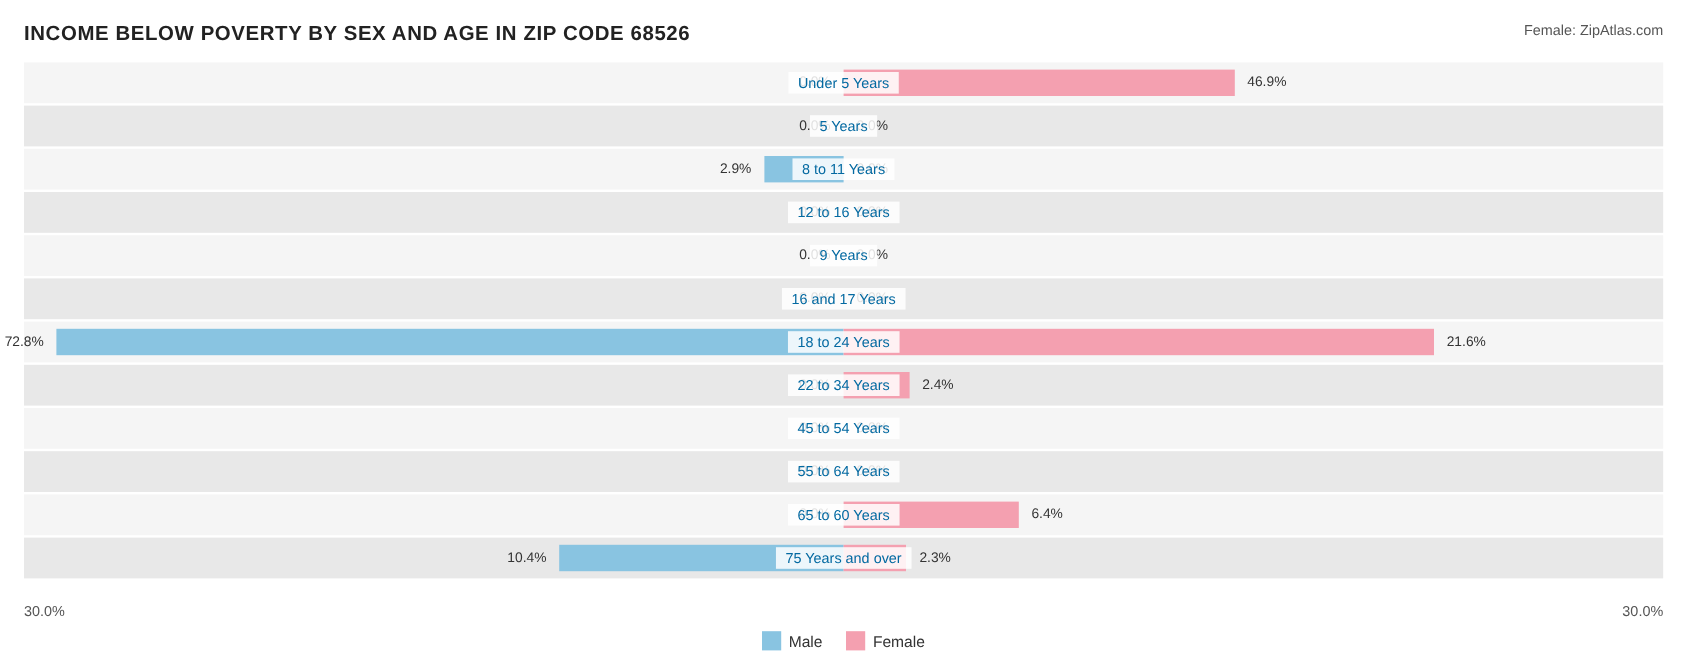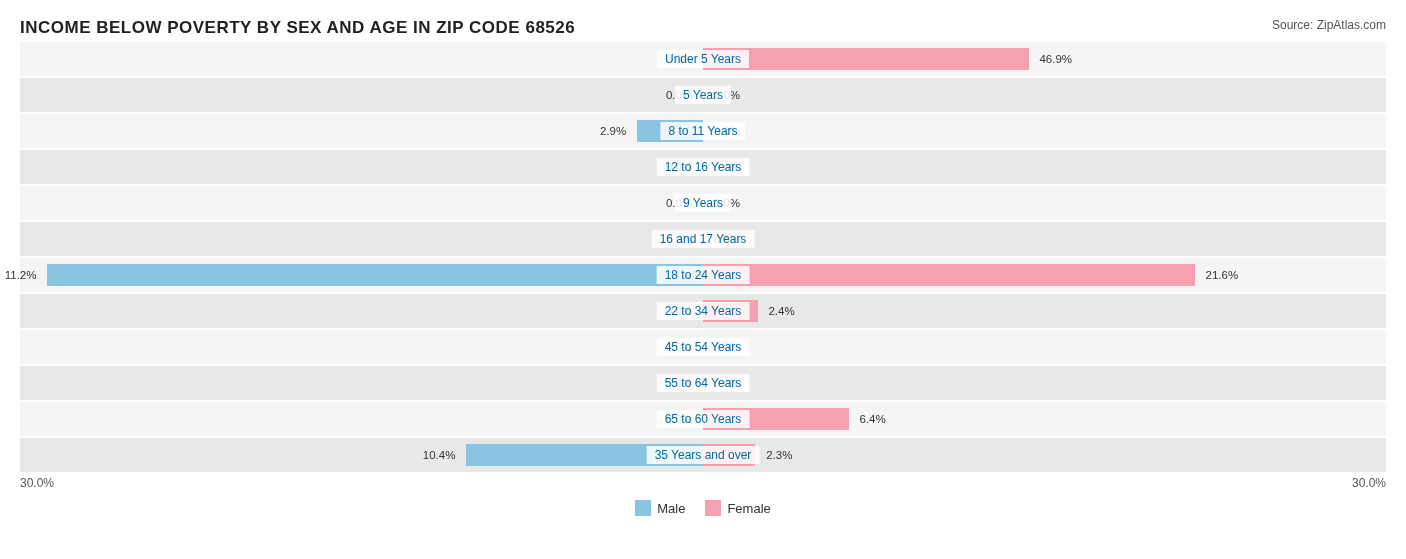--- a/index.html
+++ b/index.html
@@ -11,21 +11,21 @@
     }
     .chart-container {
       width: 1406px;
       padding: 18px 20px 30px 20px;
       background: #fff;
     }
     .chart-header {
       display: flex;
       justify-content: space-between;
       align-items: flex-start;
-      margin-bottom: 4px;
+      margin-bottom: 14px;
     }
     .chart-title {
       font-size: 17px;
       font-weight: bold;
       color: #222;
       text-transform: uppercase;
       letter-spacing: 0.5px;
     }
     .chart-source {
       font-size: 12px;
@@ -113,33 +113,33 @@
       font-size: 13px;
       color: #333;
     }
     .legend-box {
       width: 16px;
       height: 16px;
     }
     .axis-labels {
       display: flex;
       justify-content: space-between;
-      margin-top: 4px;
+      margin-top: 20px;
       padding: 0 0;
       font-size: 12px;
       color: #555;
     }
   </style>
 </head>
 <body>
 
 <div class="chart-container">
   <div class="chart-header">
     <div class="chart-title">INCOME BELOW POVERTY BY SEX AND AGE IN ZIP CODE 68526</div>
-    <div class="chart-source">Source: ZipAtlas.com</div>
+    <div class="chart-source">Female: ZipAtlas.com</div>
   </div>
 
   <div class="chart-body" id="chart-body">
 
   <div class="bar-row">
         <div class="male-bar" style="width: 0%; background: rgb(137, 196, 225);"></div>
         <div class="female-bar" style="width: 23.8333%; background: rgb(244, 160, 176);"></div>
         <div class="center-label">Under 5 Years</div>
         <div class="left-value" style="right: 50.5%;">0.0%</div>
         <div class="right-value" style="left: 74.3333%;">46.9%</div>
@@ -176,21 +176,21 @@
         <div class="male-bar" style="width: 0%; background: rgb(137, 196, 225);"></div>
         <div class="female-bar" style="width: 0%; background: rgb(244, 160, 176);"></div>
         <div class="center-label">16 and 17 Years</div>
         <div class="left-value" style="right: 50.5%;">0.0%</div>
         <div class="right-value" style="left: 50.5%;">0.0%</div>
       </div>
       <div class="bar-row">
         <div class="male-bar" style="width: 48%; background: rgb(137, 196, 225);"></div>
         <div class="female-bar" style="width: 36%; background: rgb(244, 160, 176);"></div>
         <div class="center-label">18 to 24 Years</div>
-        <div class="left-value" style="right: 98.5%;">11.2%</div>
+        <div class="left-value" style="right: 98.5%;">72.8%</div>
         <div class="right-value" style="left: 86.5%;">21.6%</div>
       </div>
       <div class="bar-row">
         <div class="male-bar" style="width: 0%; background: rgb(137, 196, 225);"></div>
         <div class="female-bar" style="width: 4%; background: rgb(244, 160, 176);"></div>
         <div class="center-label">22 to 34 Years</div>
         <div class="left-value" style="right: 50.5%;">0.0%</div>
         <div class="right-value" style="left: 54.5%;">2.4%</div>
       </div>
       <div class="bar-row">
@@ -210,21 +210,21 @@
       <div class="bar-row">
         <div class="male-bar" style="width: 0%; background: rgb(137, 196, 225);"></div>
         <div class="female-bar" style="width: 10.6667%; background: rgb(244, 160, 176);"></div>
         <div class="center-label">65 to 60 Years</div>
         <div class="left-value" style="right: 50.5%;">0.0%</div>
         <div class="right-value" style="left: 61.1667%;">6.4%</div>
       </div>
       <div class="bar-row">
         <div class="male-bar" style="width: 17.3333%; background: rgb(137, 196, 225);"></div>
         <div class="female-bar" style="width: 3.83333%; background: rgb(244, 160, 176);"></div>
-        <div class="center-label">35 Years and over</div>
+        <div class="center-label">75 Years and over</div>
         <div class="left-value" style="right: 67.8333%;">10.4%</div>
         <div class="right-value" style="left: 54.3333%;">2.3%</div>
       </div>
     </div>
 
   <div class="axis-labels">
     <span>30.0%</span>
     <span>30.0%</span>
   </div>
 

